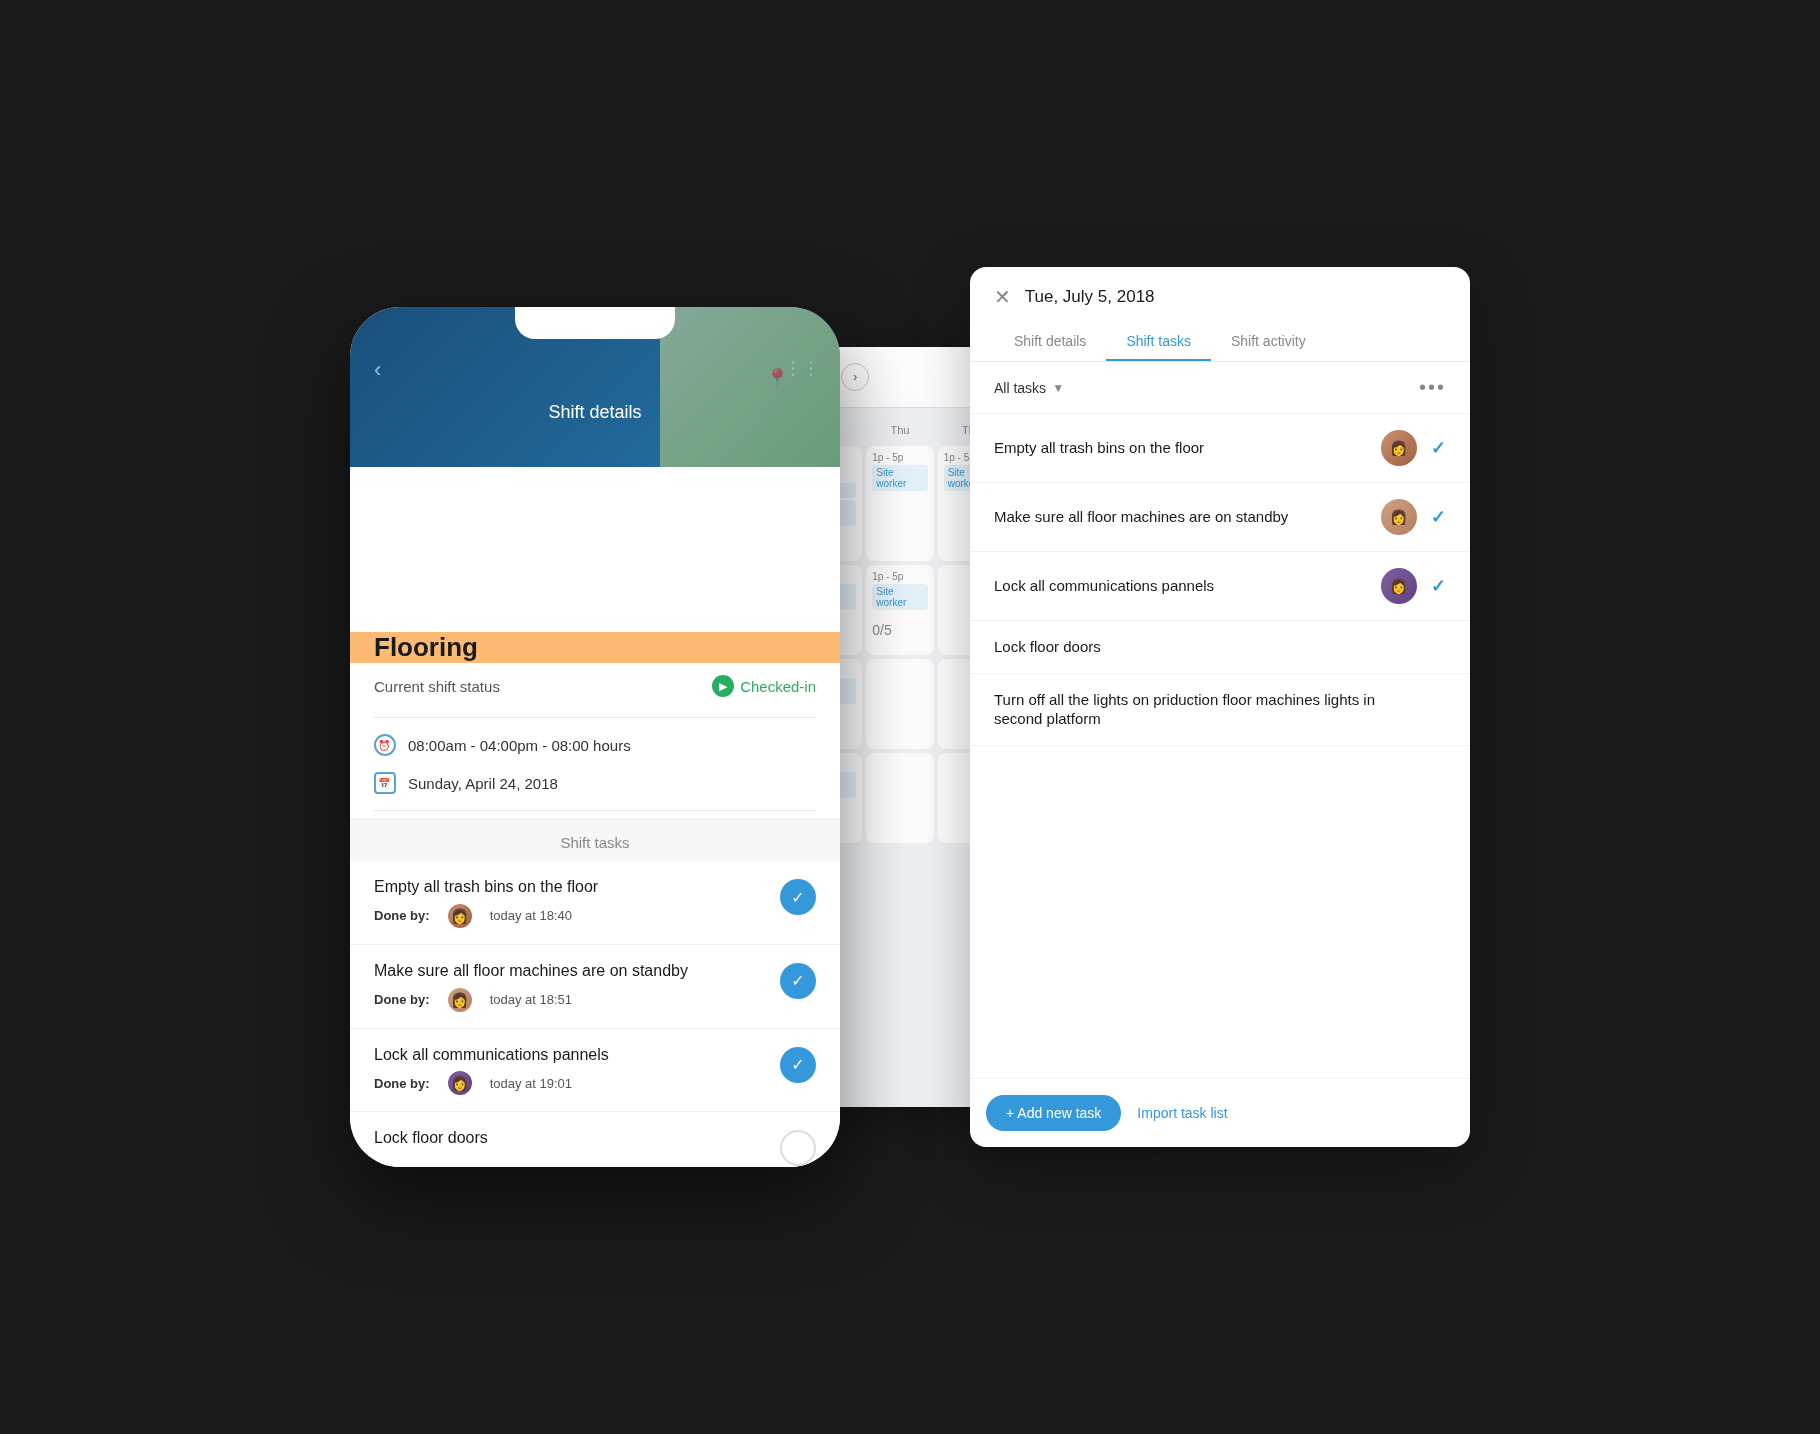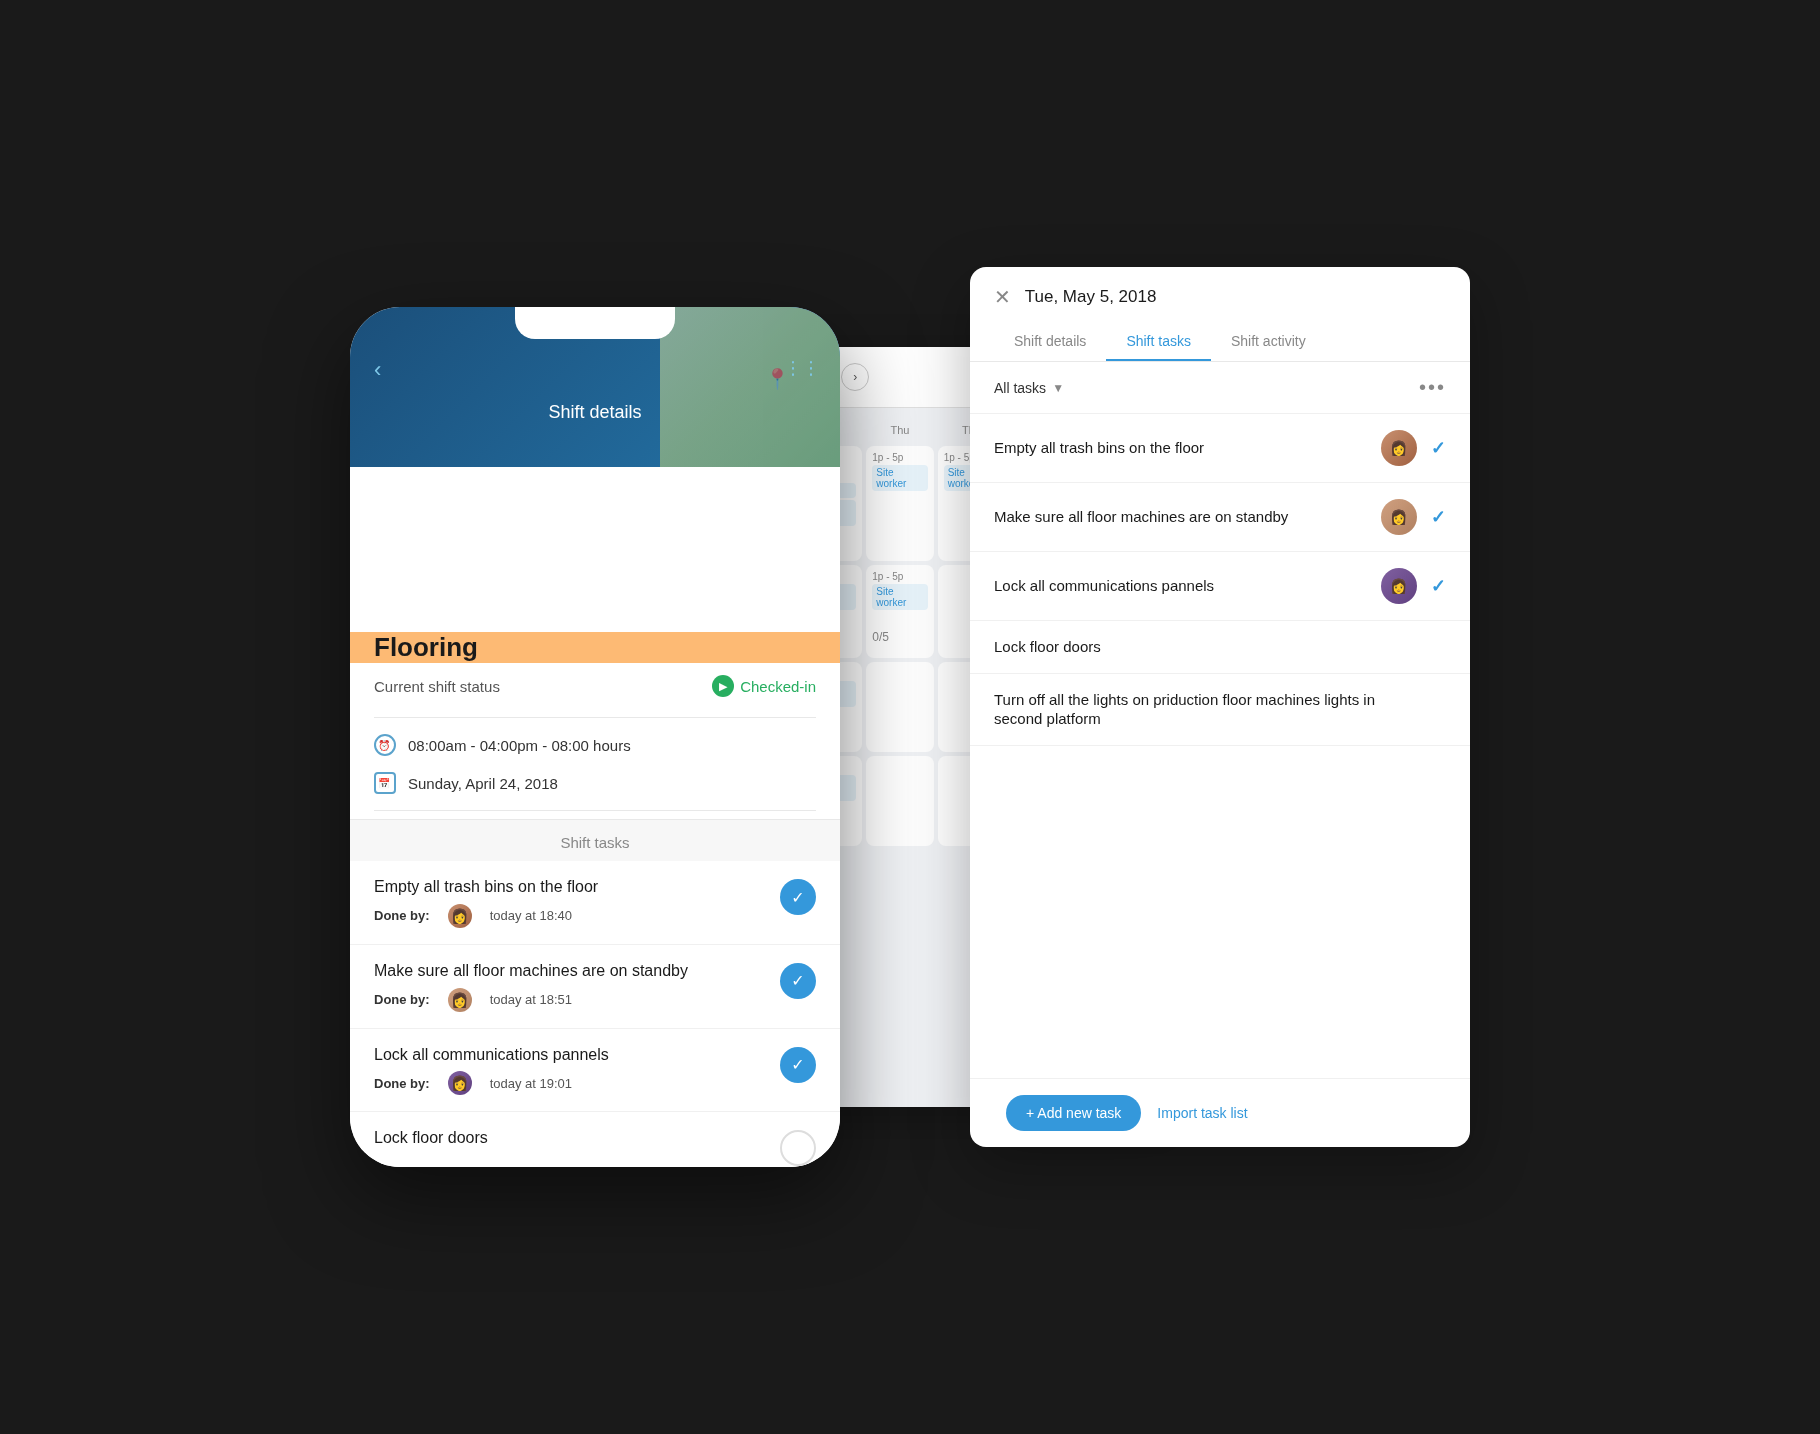--- a/index.html
+++ b/index.html
@@ -455,21 +455,21 @@
     .sp-import-link {
       color: #3498db;
       font-size: 14px;
       cursor: pointer;
       text-decoration: none;
     }
     .sp-bottom {
       display: flex;
       align-items: center;
       gap: 16px;
-      padding: 16px 36px;
+      padding: 16px 16px;
       margin-top: auto;
       border-top: 1px solid #f0f0f0;
     }
 
     
     .avatar-1 {
       background: linear-gradient(135deg, #c89070 0%, #a06040 100%);
       border-radius: 50%;
       display: flex; align-items: center; justify-content: center;
       color: #fff; font-size: 14px;
@@ -567,21 +567,21 @@
               <div class="progress-bar-fill" style="width:100%;background:#2ecc71;"></div>
             </div>
           </div>
           <div class="cal-cell">
             <div class="cal-time">1p - 5p</div>
             <div class="shift-tag-light">Site worker</div>
           </div>
           <div class="cal-cell">
             <div class="cal-time">1p - 5p</div>
             <div class="shift-tag-light">Site worker</div>
-            <div style="font-size:12px;color:#888;margin-top:20px;">0/5</div>
+            <div style="font-size:14px;color:#888;margin-top:12px;">0/5</div>
             <div class="progress-bar-wrap">
               <div class="progress-bar-fill" style="width:0%;background:#e74c3c;"></div>
             </div>
           </div>
           <div class="cal-cell"></div>
           <div class="cal-cell"></div>
           <div class="cal-cell"></div>
         </div>
 
         <div class="cal-row">
@@ -709,21 +709,21 @@
       </div>
       <div class="task-check-empty"></div>
     </div>
 
   </div>
 
   <div class="side-panel">
     <div class="sp-header">
       <div class="sp-close-row">
         <span class="sp-close-btn">✕</span>
-        <span class="sp-date">Tue, May 5, 2018</span>
+        <span class="sp-date">Tue, July 5, 2018</span>
       </div>
       <div class="sp-tabs">
         <div class="sp-tab">Shift details</div>
         <div class="sp-tab active">Shift tasks</div>
         <div class="sp-tab">Shift activity</div>
       </div>
     </div>
 
     <div class="sp-filter-row">
       <div class="sp-filter-label">

